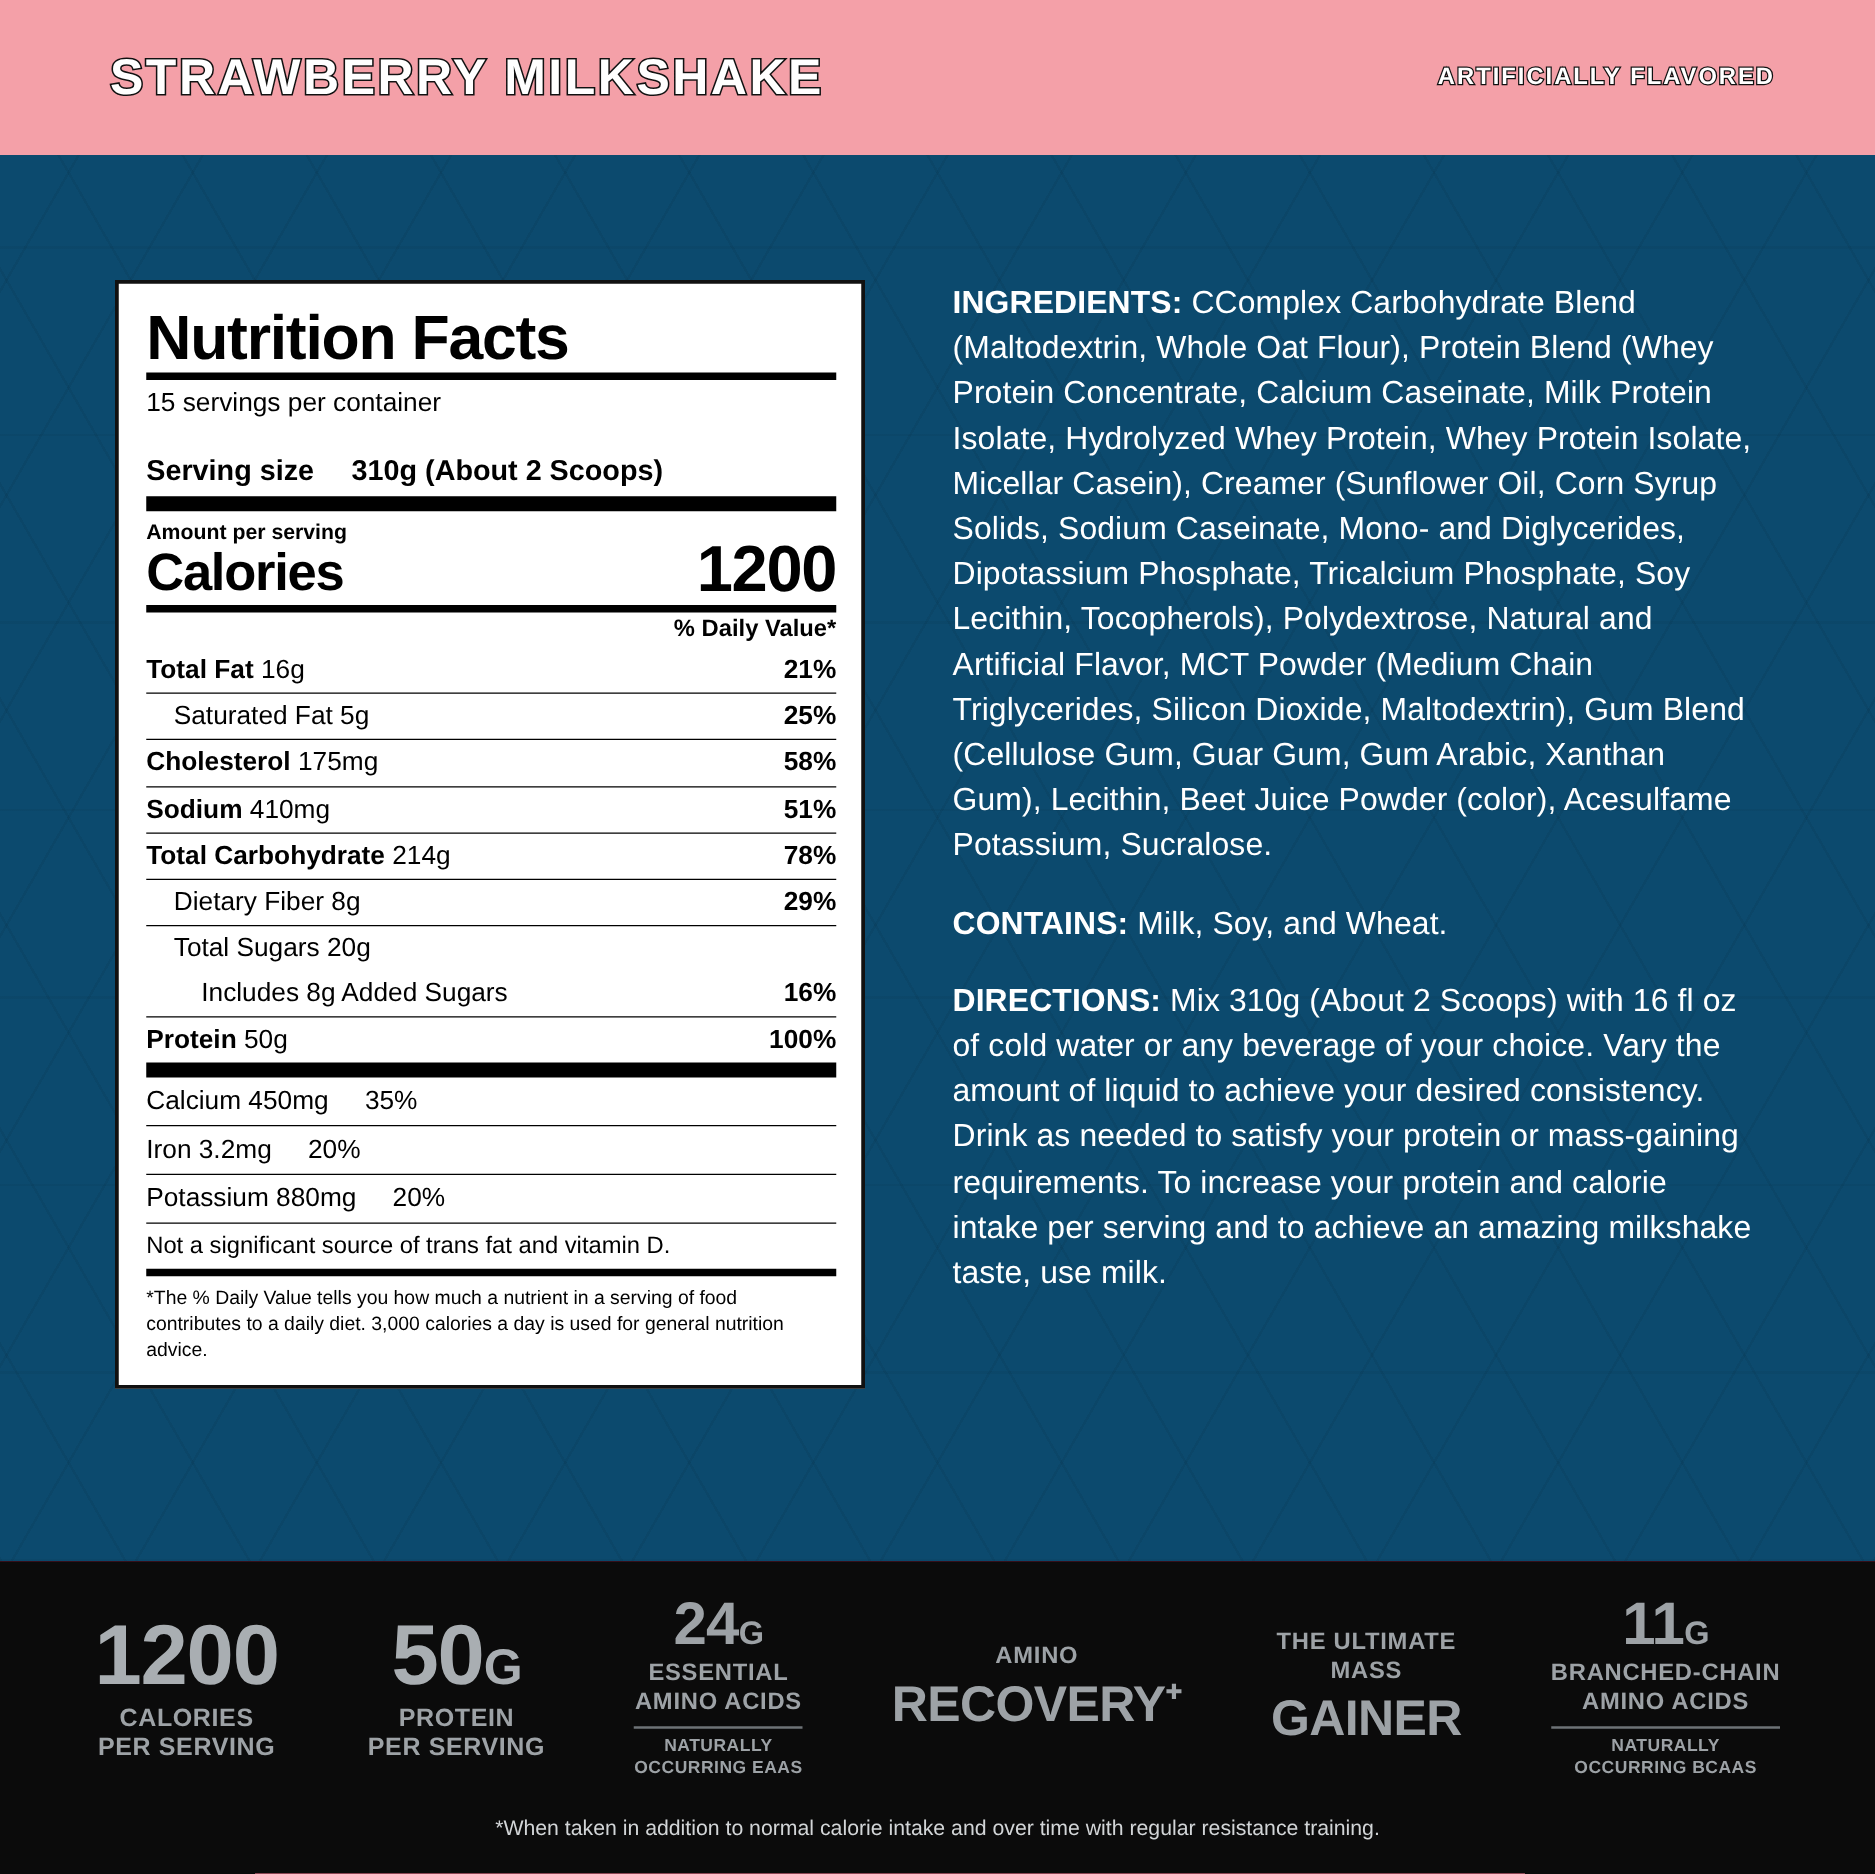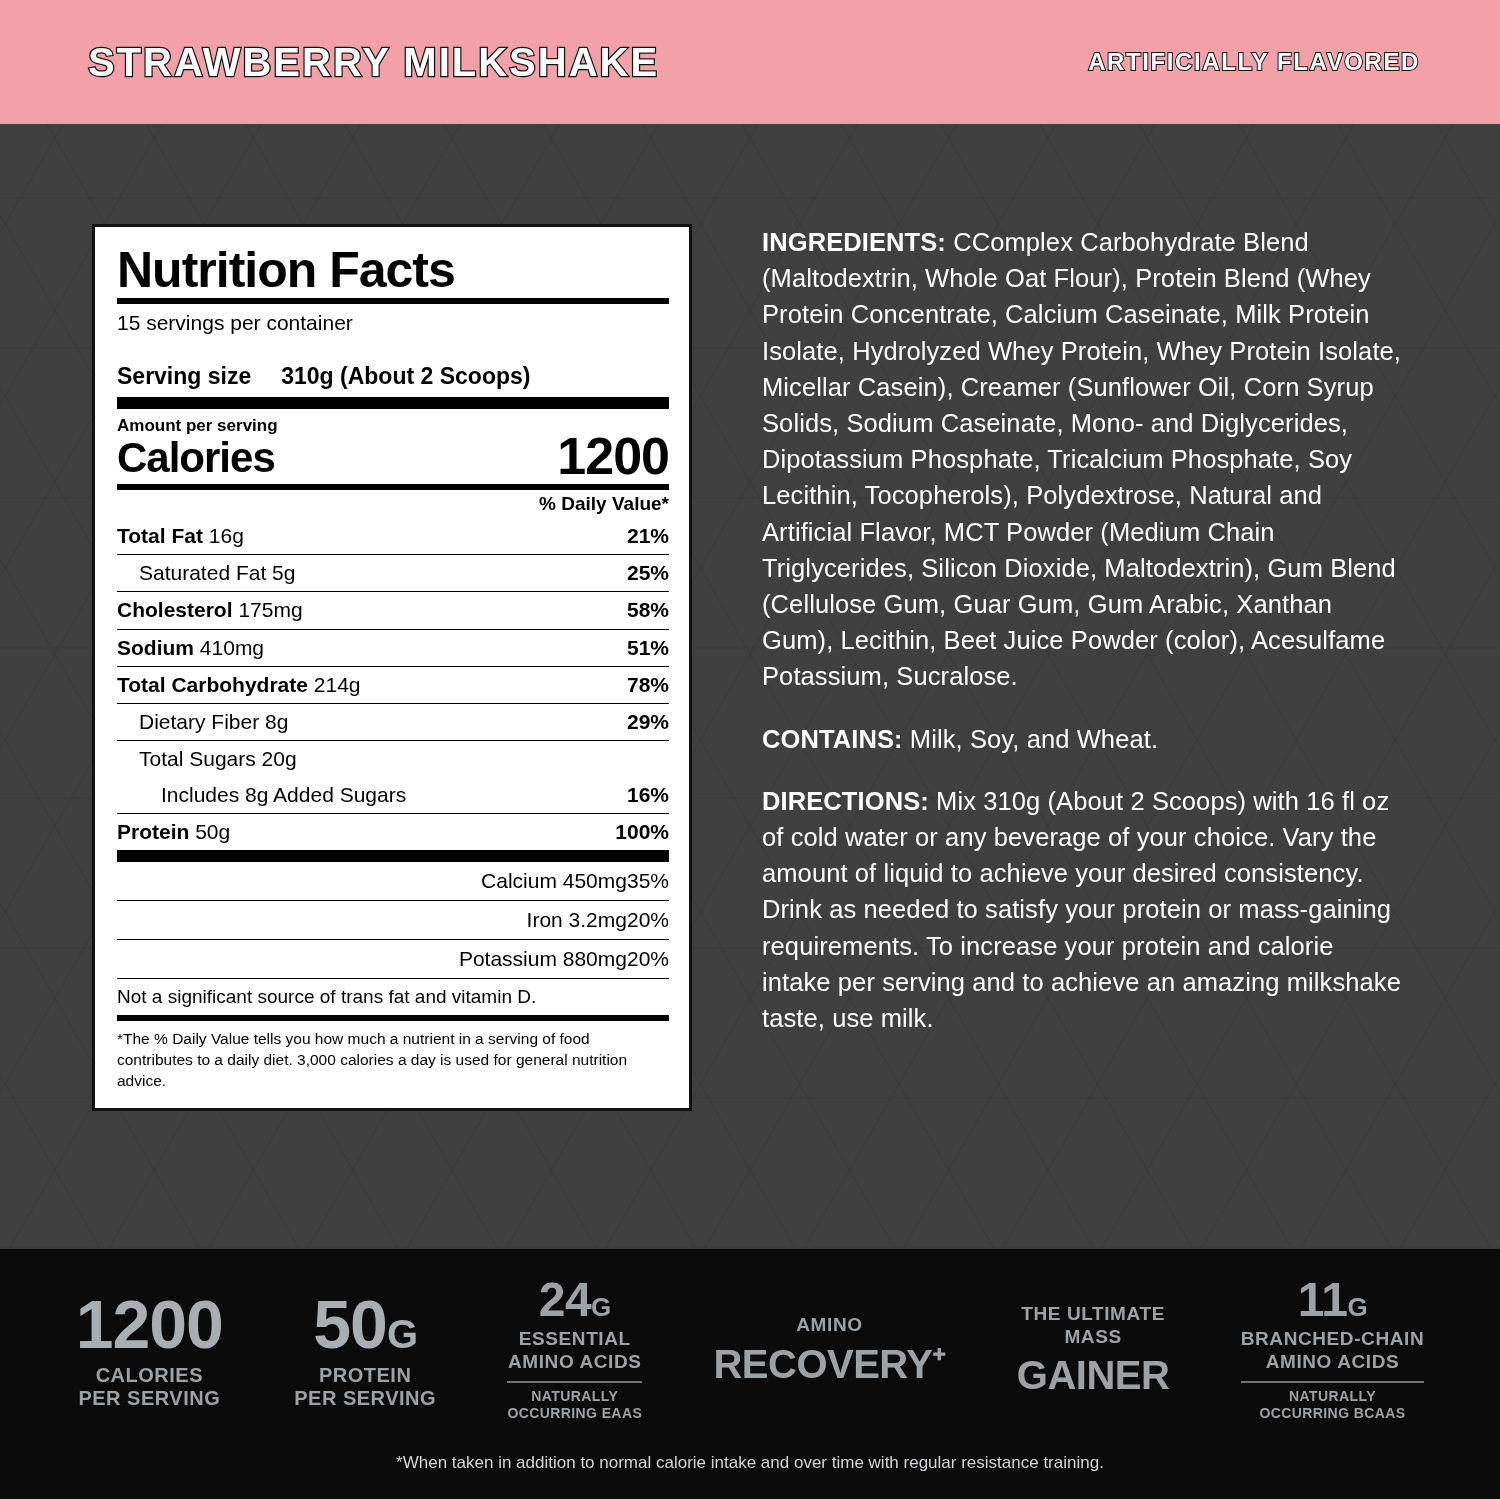--- a/index.html
+++ b/index.html
@@ -34,36 +34,36 @@
   .flavor-title {
     font-size: 40px;
     font-weight: bold;
     letter-spacing: 2px;
     color: #ffffff;
     -webkit-text-stroke: 2.5px #111111;
     paint-order: stroke fill;
     text-transform: uppercase;
   }
   .flavor-sub {
-    font-size: 24px;
+    font-size: 19px;
     font-weight: bold;
     letter-spacing: 1.6px;
     color: #ffffff;
     -webkit-text-stroke: 2px #111111;
     paint-order: stroke fill;
     text-transform: uppercase;
   }
 
   
   .body-area {
     position: absolute;
     left: 0; top: 124px;
     width: 1500px;
     height: 1125px;
-    background: #404040;
+    background: #0c4a6e;
     overflow: hidden;
   }
   .pattern {
     position: absolute;
     inset: 0;
     opacity: 1;
     background-image:
       repeating-linear-gradient(60deg, rgba(0,0,0,0.055) 0 2px, transparent 2px 86px),
       repeating-linear-gradient(-60deg, rgba(0,0,0,0.055) 0 2px, transparent 2px 86px),
       repeating-linear-gradient(0deg, rgba(0,0,0,0.045) 0 2px, transparent 2px 150px);
@@ -131,24 +131,25 @@
     text-align: center;
   }
   .nf-row.first { border-top: none; }
   .nf-row .nm b { font-weight: bold; }
   .nf-row .pct { font-weight: bold; }
   .indent1 { padding-left: 22px; }
   .indent2 { padding-left: 44px; }
   .nf-row.noborder { border-top: none; }
   .vit-row {
     display: flex;
-    justify-content: flex-end;
+    justify-content: flex-start;
     font-size: 21px;
     padding: 7px 0 7px 0;
     border-top: 1px solid #000;
+    gap: 29px;
   }
   .nf-note {
     font-size: 19px;
     padding: 7px 0 7px 0;
     border-top: 1px solid #000;
   }
   .nf-footnote {
     font-size: 15.5px;
     line-height: 1.35;
     padding-top: 8px;

